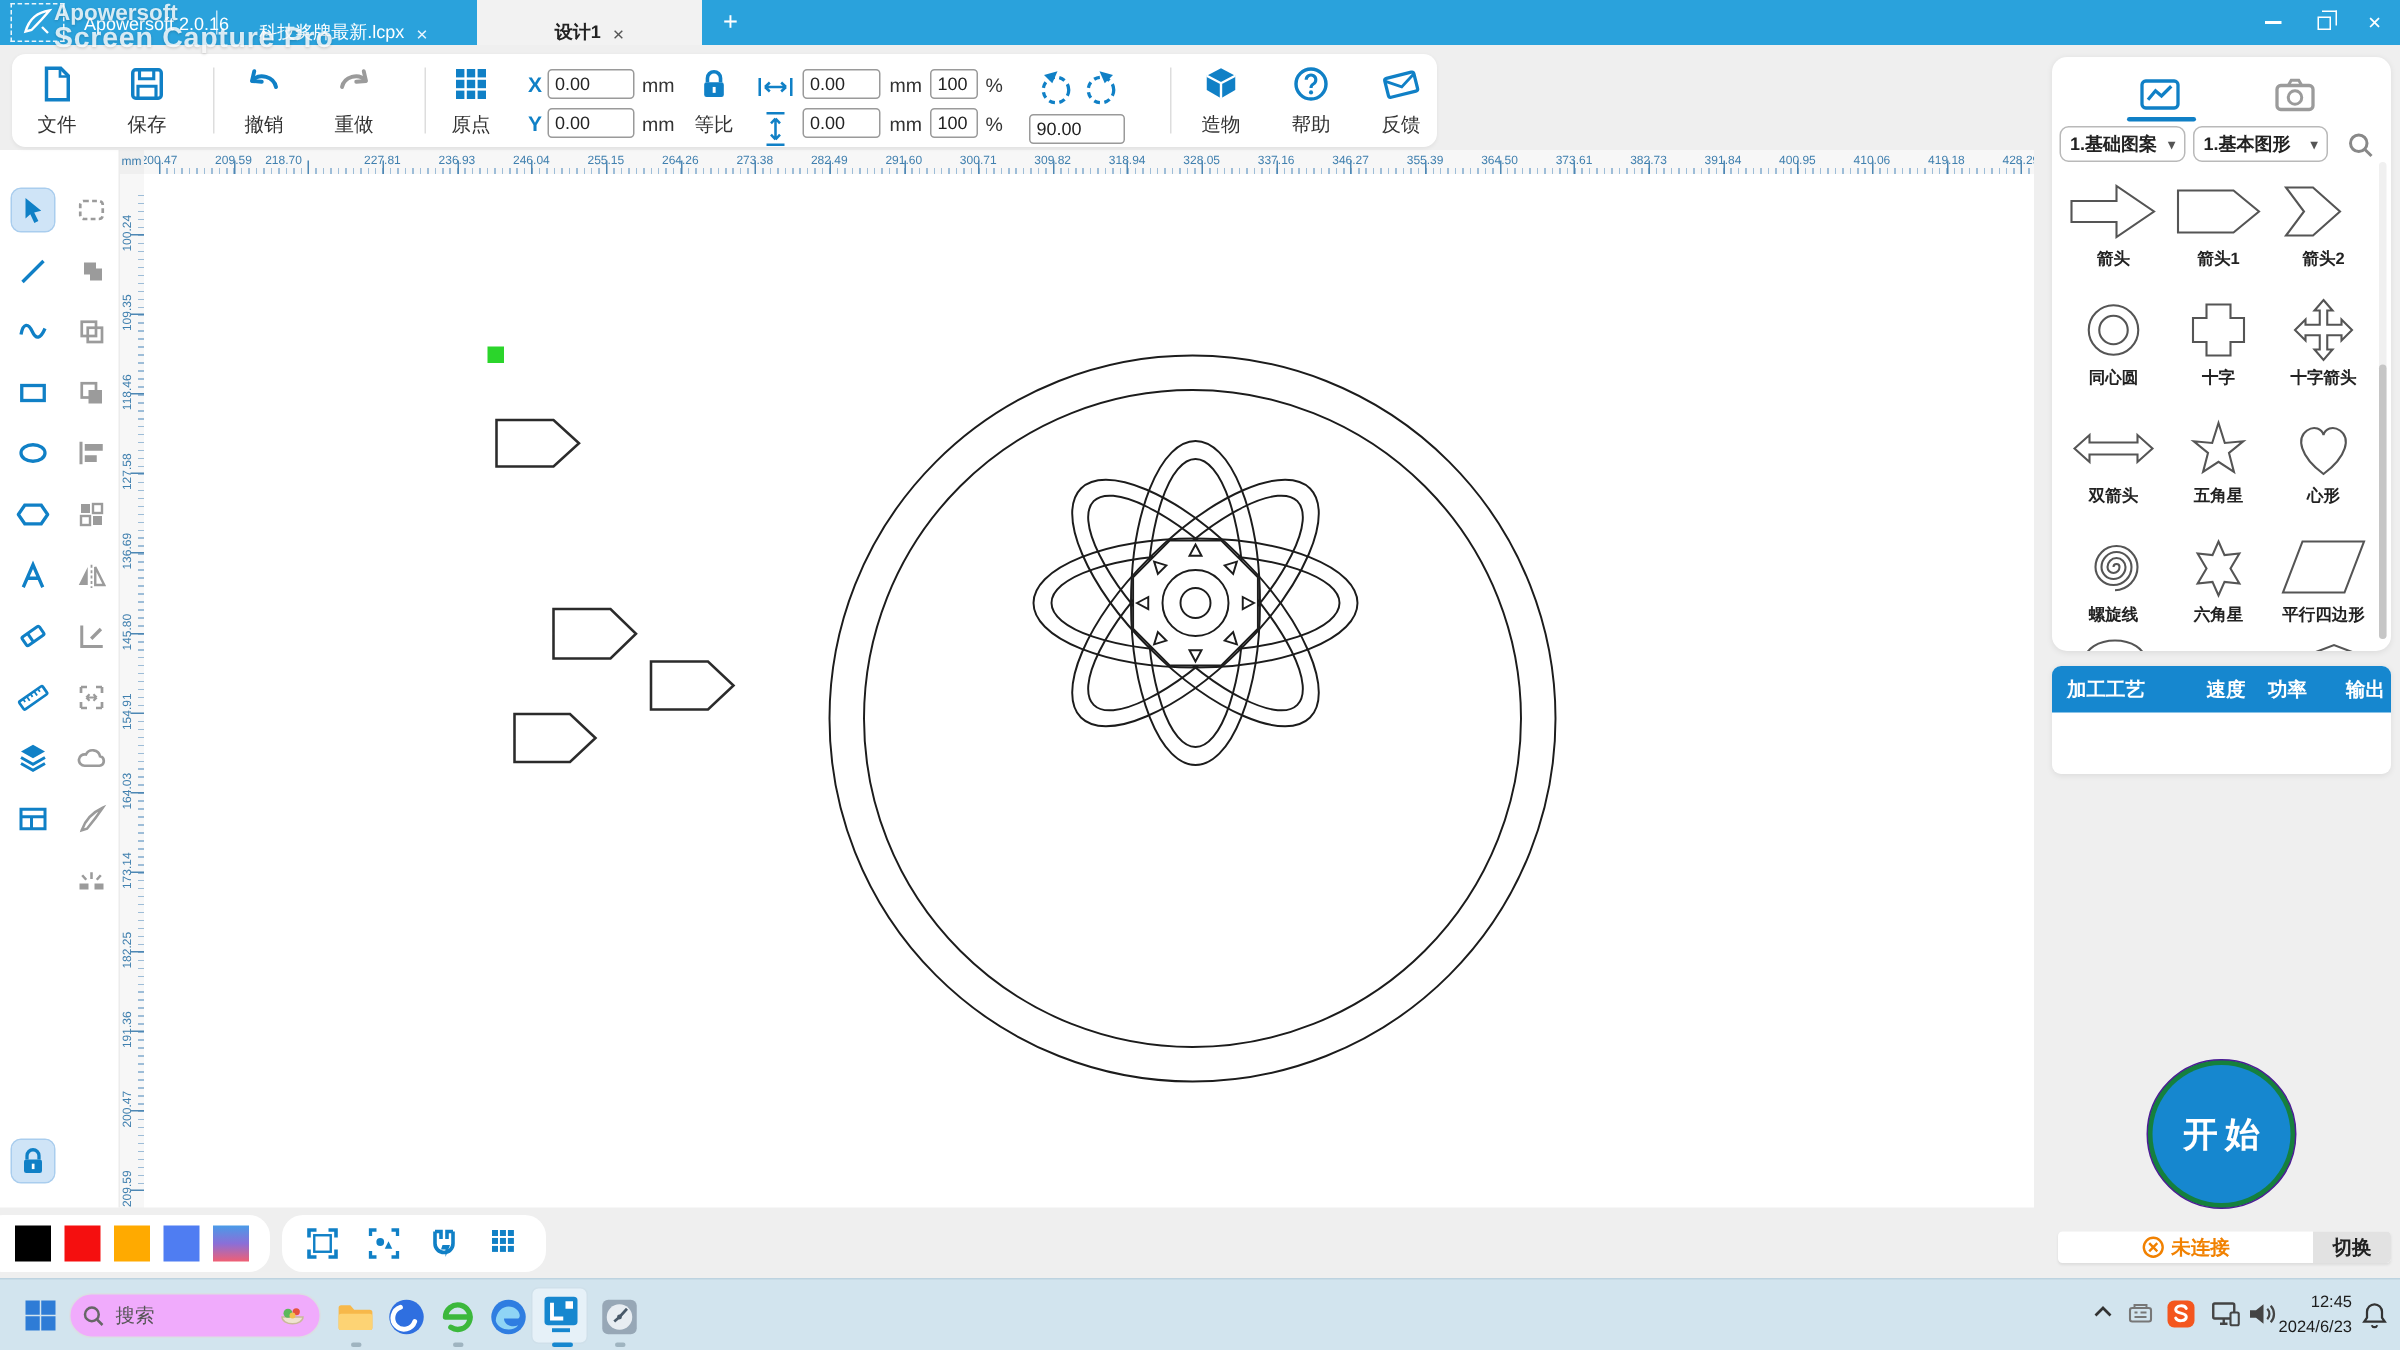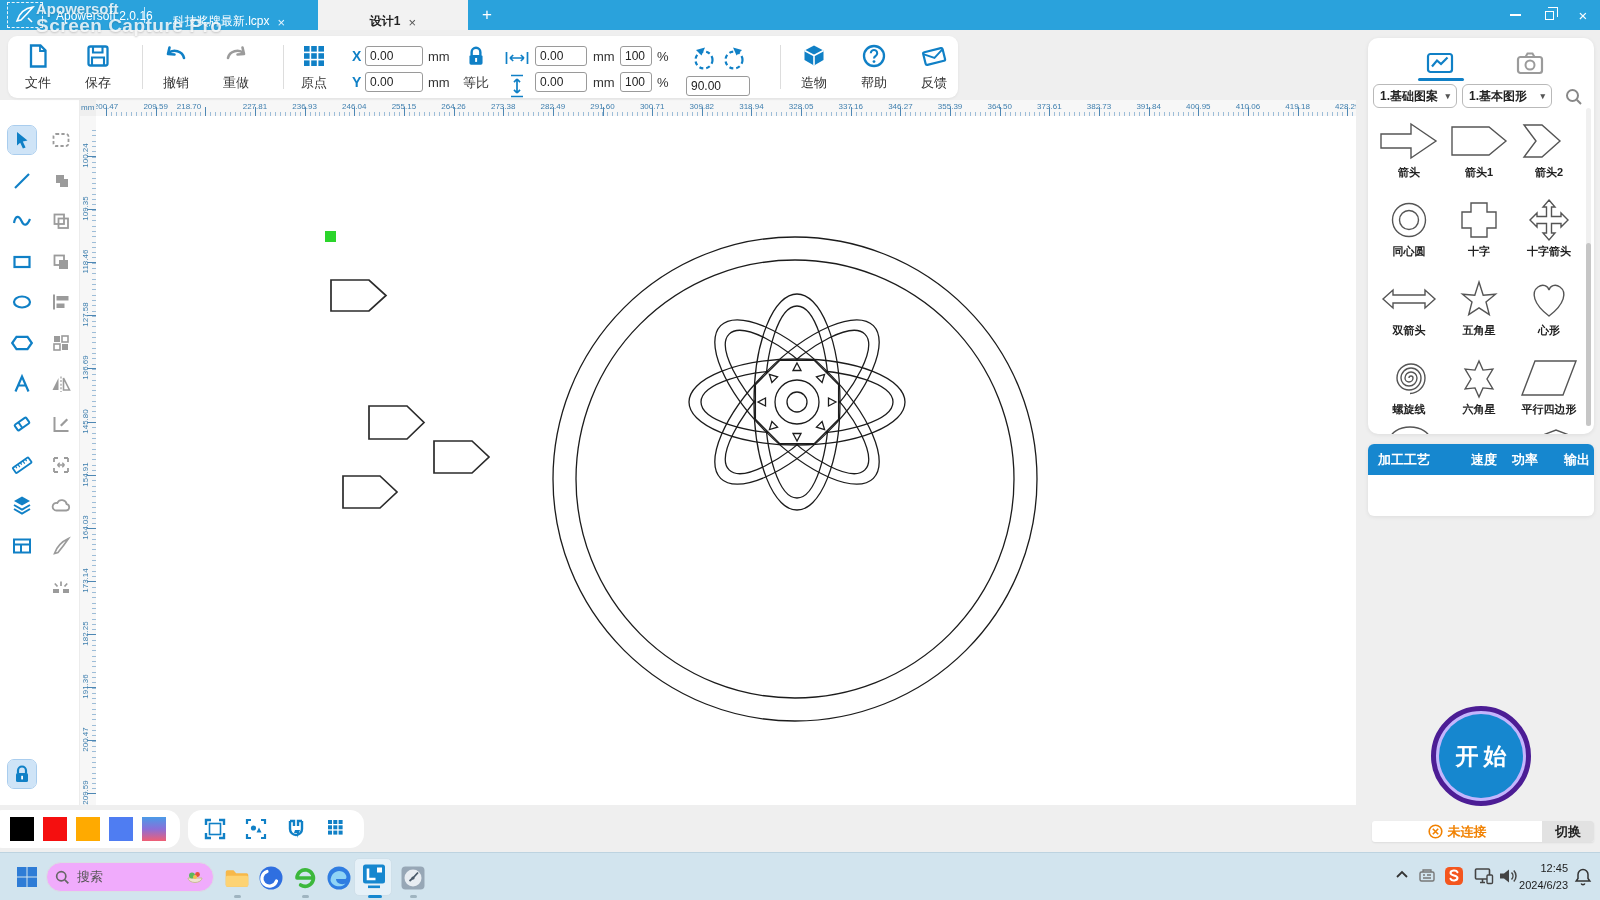--- a/index.html
+++ b/index.html
@@ -75,21 +75,21 @@
   #process-card { left:1368px; top:444px; width:226px; height:72px; border-radius:6px; overflow:hidden; z-index:12; }
   #proc-head { display:flex; align-items:center; height:31px; background:#1687cf; color:#fff; font-size:13px; font-weight:700; }
   #proc-row { display:flex; align-items:center; height:34px; background:#fbfbfb; font-size:13px; color:#444; }
   .c-name { width:88px; padding-left:10px; display:flex; align-items:center; gap:5px; }
   .c-speed { width:56px; text-align:center; }
   .c-power { width:52px; text-align:left;font-family:Liberation Serif, serif; }
   .c-out { flex:1; text-align:left;font-family:Liberation Mono, monospace; }
   #proc-swatch { width:13px; height:13px; background:#000; }
   #proc-name { font-weight:700; color:#111; }
 
-  #start-btn { position:absolute; left:1431px; top:706px; width:100px; height:100px; border:5px solid #4c1d95; border-radius:50%; background:#c4b5fd; padding:3px; cursor:pointer; z-index:12; }
+  #start-btn { position:absolute; left:1431px; top:706px; width:100px; height:100px; border:1px solid #4c1d95; border-radius:50%; background:#15803d; padding:3px; cursor:pointer; z-index:12; }
   #start-inner { width:100%; height:100%; border-radius:50%; background:#1687cf; color:#fff; display:flex; align-items:center; justify-content:center; font-size:23px; font-weight:700; letter-spacing:5px; padding-left:5px; }
 
   #status-bar { position:absolute; left:1372px; top:821px; width:222px; height:21px; background:#fff; border-radius:3px; display:flex; align-items:center; z-index:12; box-shadow:0 1px 2px rgba(0,0,0,.08); }
   #status-left { flex:1; display:flex; align-items:center; justify-content:center; gap:5px; color:#f18101; font-size:13px; font-weight:600; }
   #status-switch { width:52px; height:21px; background:#e2e2e2; border-radius:0 3px 3px 0; display:flex; align-items:center; justify-content:center; font-size:13px; color:#222; font-weight:600; cursor:pointer; }
 
   
   #color-card { position:absolute; left:-12px; top:810px; width:192px; height:38px; background:#fff; border-radius:14px; display:flex; align-items:center; gap:9px; padding-left:22px; z-index:8; }
   .swatch { width:24px; height:24px; cursor:pointer; }
   #tools-card { position:absolute; left:188px; top:810px; width:176px; height:38px; background:#fff; border-radius:14px; display:flex; align-items:center; justify-content:space-evenly; z-index:8; }

